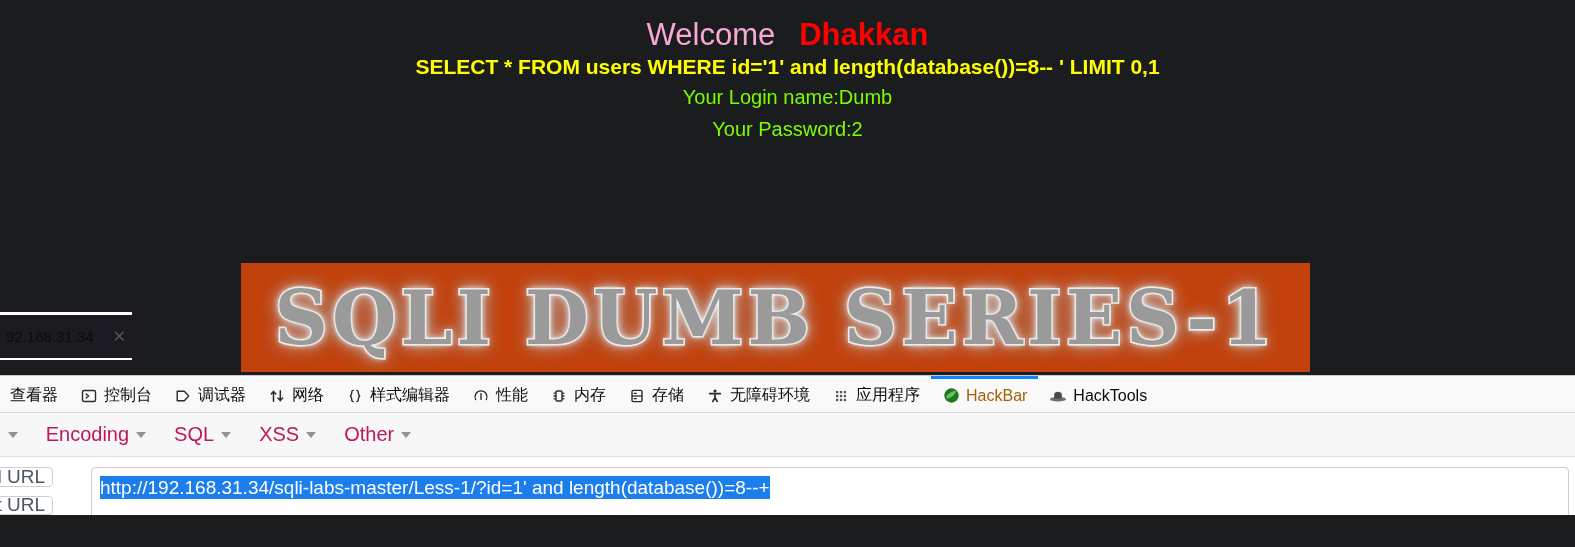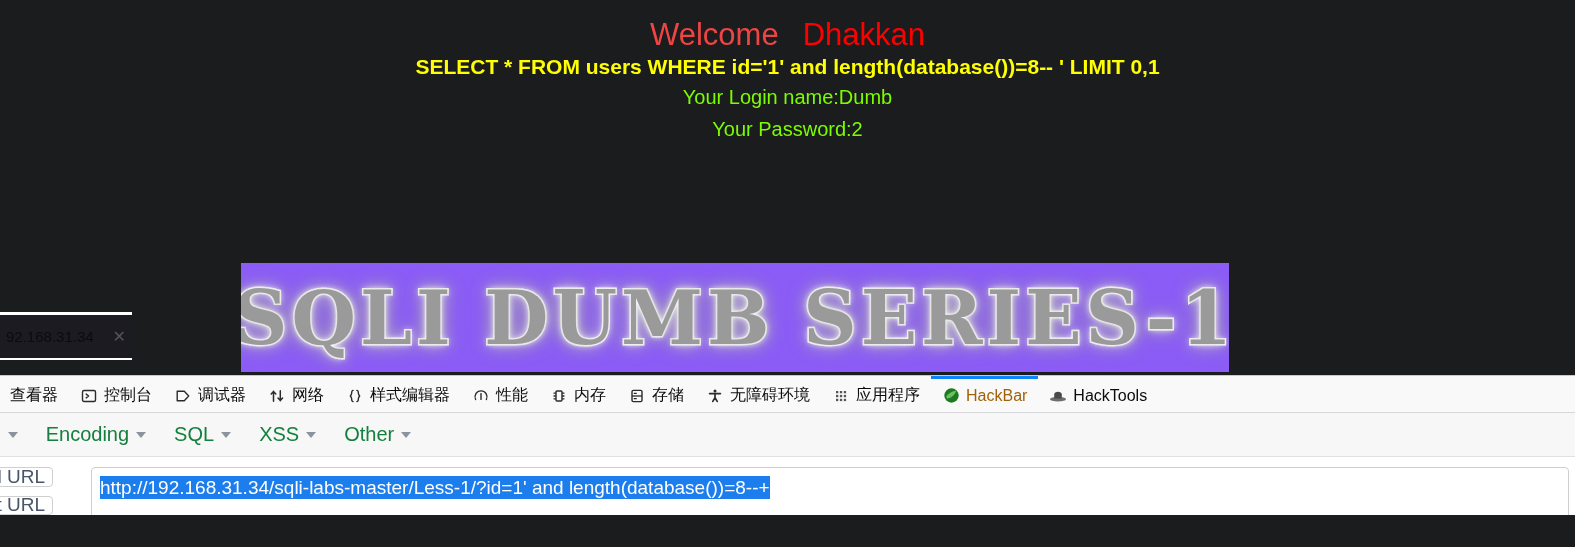--- a/index.html
+++ b/index.html
@@ -21,22 +21,22 @@
     overflow: hidden;
   }
 
   .welcome-line {
     text-align: center;
     margin-top: 16px;
     font-size: 31px;
     line-height: 1.25;
     white-space: nowrap;
   }
-  .welcome-word { color: #ef4444; font-weight: normal; }
-  .welcome-name { color: #ff0000; font-weight: normal; margin-left: 24px; }
+  .welcome-word { color: #f9a8d4; font-weight: normal; }
+  .welcome-name { color: #ff0000; font-weight: bold; margin-left: 24px; }
 
   .sql-line {
     text-align: center;
     color: #ffff00;
     font-size: 21px;
     font-weight: bold;
     letter-spacing: 0px;
     white-space: nowrap;
   }
 
@@ -47,23 +47,23 @@
     line-height: 1.38;
     margin-top: 5px;
     white-space: nowrap;
   }
 
   
   #banner {
     position: absolute;
     left: 241px;
     top: 263px;
-    width: 988px;
+    width: 1069px;
     height: 109px;
-    background: #8b5cf6;
+    background: #c2410c;
     overflow: hidden;
   }
   #banner .bannertext {
     position: absolute;
     left: 50%;
     top: 50%;
     transform: translate(-50%, -50%);
     white-space: nowrap;
     font-family: "DejaVu Serif", serif;
     font-weight: bold;
@@ -156,21 +156,21 @@
   #hackbar-menu {
     height: 44px;
     background: #f7f7f7;
     border-bottom: 1px solid #e0e0e0;
     display: flex;
     align-items: center;
     overflow: hidden;
   }
   .hb-menu-item {
     font-size: 20px;
-    color: #15803d;
+    color: #be185d;
     padding: 0 14px;
     display: flex;
     align-items: center;
     gap: 7px;
     white-space: nowrap;
   }
   .hb-menu-item.clip { margin-left: -40px; }
   .caret {
     width: 0; height: 0;
     border-left: 5px solid transparent;

